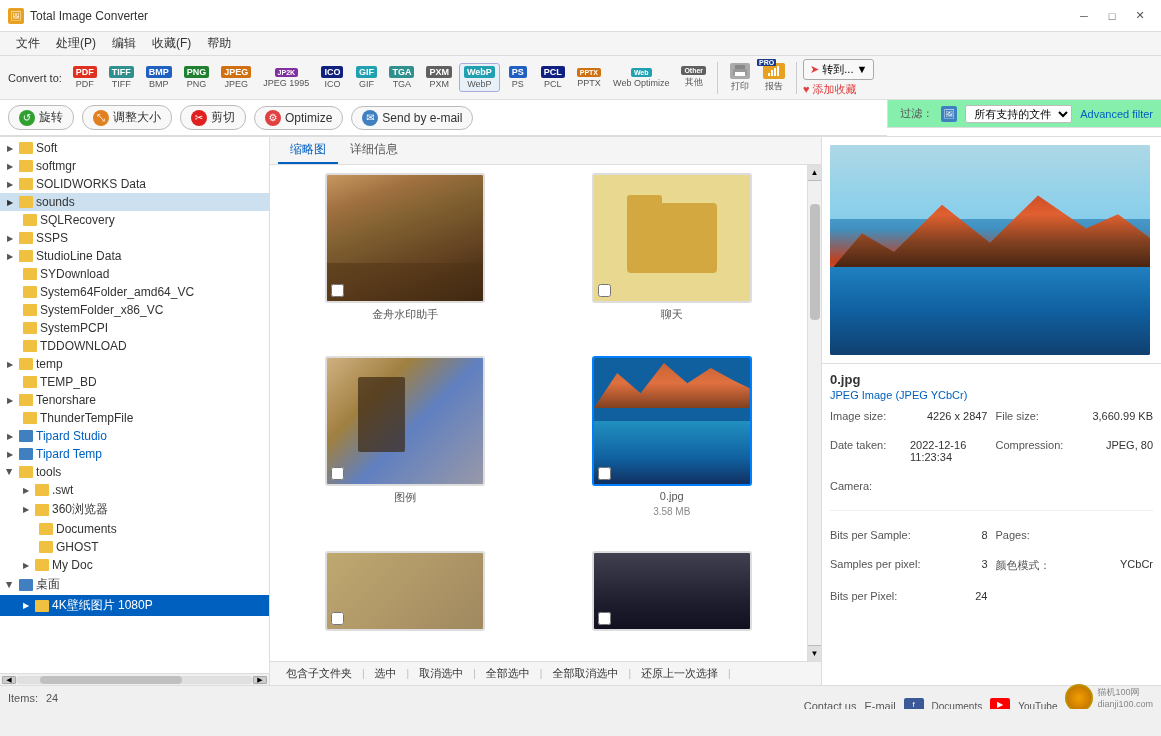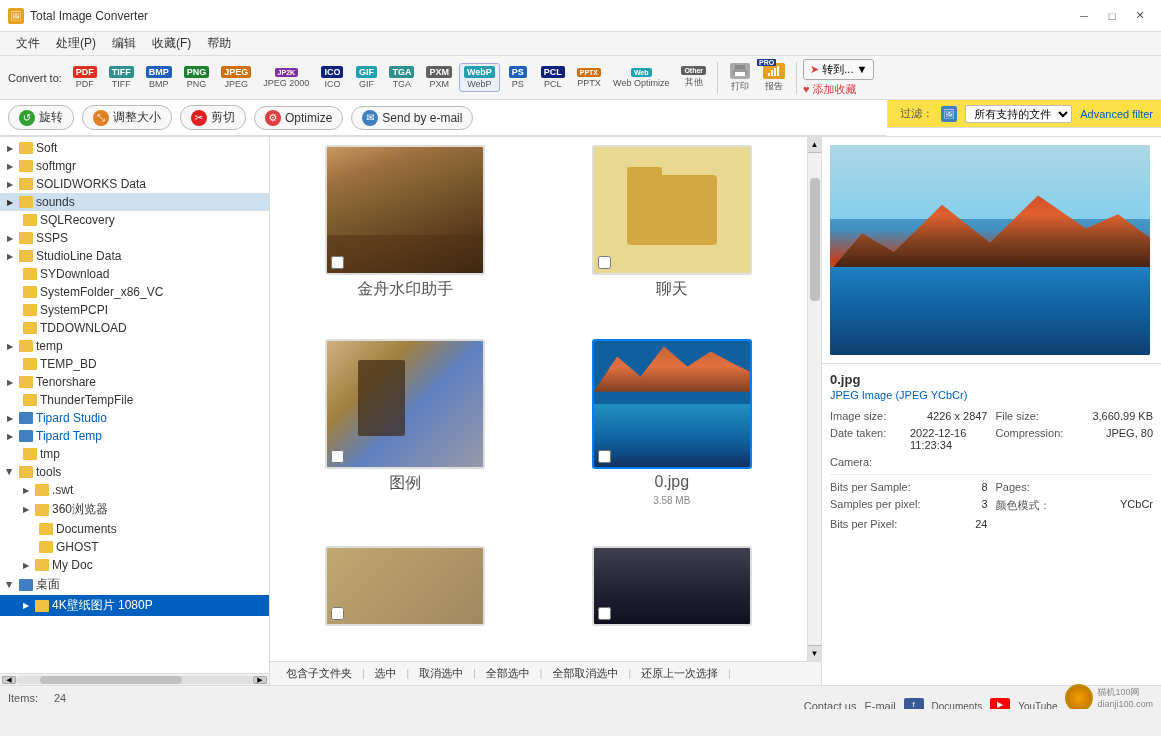--- a/index.html
+++ b/index.html
@@ -40,21 +40,21 @@
     .action-icon { width: 16px; height: 16px; border-radius: 50%; display: flex; align-items: center; justify-content: center; font-size: 10px; color: white; }
     .ai-rotate { background: #30a030; }
     .ai-resize { background: #e08020; }
     .ai-crop { background: #e02020; }
     .ai-optimize { background: #e04040; }
     .ai-email { background: #4080c0; }
     .goto-btn { display: flex; align-items: center; gap: 3px; border: 1px solid #aaa; border-radius: 3px; padding: 2px 6px; cursor: pointer; background: #f8f8f8; font-size: 11px; }
     .favorite-btn { display: flex; align-items: center; gap: 3px; cursor: pointer; font-size: 11px; color: #e04040; }
     
     
-    .filter-bar { background: #fde047; display: flex; align-items: center; padding: 3px 8px; border-bottom: 1px solid #ddd; gap: 8px; height: 28px; justify-content: flex-end; }
+    .filter-bar { background: #86efac; display: flex; align-items: center; padding: 3px 8px; border-bottom: 1px solid #ddd; gap: 8px; height: 28px; justify-content: flex-end; }
     .filter-label { font-size: 11px; color: #555; }
     .filter-icon { width: 16px; height: 16px; background: #4080c0; border-radius: 2px; display: flex; align-items: center; justify-content: center; color: white; font-size: 9px; }
     .filter-select { flex: 1; max-width: 200px; padding: 1px 4px; border: 1px solid #bbb; border-radius: 2px; font-size: 11px; background: white; }
     .advanced-filter-btn { font-size: 11px; color: #0060c0; cursor: pointer; border: none; background: transparent; }
     
     
     .left-panel { width: 270px; background: white; border-right: 1px solid #ddd; display: flex; flex-direction: column; overflow: hidden; }
     .tree-container { flex: 1; overflow-y: auto; overflow-x: hidden; padding: 2px 0; }
     .tree-item { display: flex; align-items: center; padding: 2px 4px; cursor: pointer; white-space: nowrap; }
     .tree-item.selected { background: #cce0f0; }
@@ -71,21 +71,21 @@
     
     .center-panel { flex: 1; background: white; display: flex; flex-direction: column; overflow: hidden; }
     .tabs-row { display: flex; align-items: center; border-bottom: 1px solid #ddd; padding: 0 8px; background: #f5f5f5; height: 28px; }
     .tab { padding: 4px 12px; cursor: pointer; font-size: 12px; color: #555; border-bottom: 2px solid transparent; }
     .tab.active { color: #0060c0; border-bottom-color: #0060c0; font-weight: 500; }
     .thumbnail-grid { flex: 1; overflow-y: auto; padding: 8px; display: grid; grid-template-columns: repeat(2, 1fr); gap: 12px; }
     .thumb-item { display: flex; flex-direction: column; align-items: center; gap: 4px; cursor: pointer; }
     .thumb-img-wrap { width: 160px; height: 130px; border: 2px solid #ddd; border-radius: 3px; overflow: hidden; display: flex; align-items: center; justify-content: center; background: #f8f4e8; position: relative; }
     .thumb-img-wrap.selected { border-color: #0080ff; }
     .thumb-checkbox { position: absolute; bottom: 4px; left: 4px; width: 13px; height: 13px; }
-    .thumb-label { font-size: 16px; color: #555; text-align: center; }
+    .thumb-label { font-size: 11px; color: #555; text-align: center; }
     .thumb-size { font-size: 10px; color: #888; }
     
     
     .bottom-bar { height: 24px; background: #f5f5f5; border-top: 1px solid #ddd; display: flex; align-items: center; padding: 0 8px; gap: 2px; }
     .bottom-btn { padding: 1px 8px; font-size: 11px; cursor: pointer; color: #333; border: none; background: transparent; }
     .bottom-sep { color: #bbb; font-size: 10px; }
     
     
     .statusbar { height: 24px; background: #f0f0f0; border-top: 1px solid #ddd; display: flex; align-items: center; padding: 0 8px; justify-content: space-between; }
     .items-count { font-size: 11px; color: #555; }
@@ -99,21 +99,21 @@
     .right-panel { width: 340px; background: white; border-left: 1px solid #ddd; display: flex; flex-direction: column; }
     .preview-area { padding: 8px; border-bottom: 1px solid #ddd; }
     .preview-img { width: 320px; height: 210px; background: linear-gradient(180deg, #87ceeb 0%, #60b0e0 20%, #4090c0 40%, #c04020 55%, #e06030 65%, #2060a0 75%, #104080 100%); border-radius: 2px; overflow: hidden; position: relative; }
     .preview-mountains { position: absolute; bottom: 40%; width: 100%; height: 45%; background: linear-gradient(180deg, #c04020 0%, #e06030 40%, #804020 70%, #402010 100%); clip-path: polygon(0% 100%, 10% 60%, 20% 80%, 35% 30%, 50% 70%, 65% 20%, 80% 55%, 90% 40%, 100% 65%, 100% 100%); }
     .preview-water { position: absolute; bottom: 0; width: 100%; height: 42%; background: linear-gradient(180deg, #2080c0 0%, #1060a0 50%, #104070 100%); }
     .preview-sky { position: absolute; top: 0; width: 100%; height: 35%; background: linear-gradient(180deg, #add8e6 0%, #87ceeb 100%); }
     
     .file-info { padding: 8px; }
     .file-name { font-size: 13px; font-weight: bold; color: #333; margin-bottom: 2px; }
     .file-type { font-size: 11px; color: #0060c0; margin-bottom: 8px; }
-    .info-grid { display: grid; grid-template-columns: 1fr 1fr; gap: 3px 8px; }
+    .info-grid { display: grid; grid-template-columns: 1fr 1fr; gap: 15px 8px; }
     .info-row { display: flex; justify-content: space-between; padding: 1px 0; }
     .info-label { font-size: 11px; color: #555; min-width: 80px; }
     .info-value { font-size: 11px; color: #333; }
     .info-divider { grid-column: 1 / -1; height: 1px; background: #eee; margin: 2px 0; }
     
     
     ::-webkit-scrollbar { width: 8px; height: 8px; }
     ::-webkit-scrollbar-track { background: #f5f5f5; }
     ::-webkit-scrollbar-thumb { background: #c0c0c0; border-radius: 4px; }
     
@@ -162,21 +162,21 @@
   <div class="format-btn">
     <span class="format-badge green">PNG</span>
     <span class="format-label">PNG</span>
   </div>
   <div class="format-btn">
     <span class="format-badge orange">JPEG</span>
     <span class="format-label">JPEG</span>
   </div>
   <div class="format-btn">
     <span class="format-badge purple" style="font-size:7px;">JP2K</span>
-    <span class="format-label">JPEG 2000</span>
+    <span class="format-label">JPEG 1995</span>
   </div>
   <div class="format-btn">
     <span class="format-badge darkblue">ICO</span>
     <span class="format-label">ICO</span>
   </div>
   <div class="format-btn">
     <span class="format-badge cyan">GIF</span>
     <span class="format-label">GIF</span>
   </div>
   <div class="format-btn">
@@ -327,20 +327,25 @@
         <span class="tree-text">StudioLine Data</span>
       </div>
       <div class="tree-item">
         <span class="tree-indent"></span>
         <span class="folder-icon"></span>
         <span class="tree-text">SYDownload</span>
       </div>
       <div class="tree-item">
         <span class="tree-indent"></span>
         <span class="folder-icon"></span>
+        <span class="tree-text">System64Folder_amd64_VC</span>
+      </div>
+      <div class="tree-item">
+        <span class="tree-indent"></span>
+        <span class="folder-icon"></span>
         <span class="tree-text">SystemFolder_x86_VC</span>
       </div>
       <div class="tree-item">
         <span class="tree-indent"></span>
         <span class="folder-icon"></span>
         <span class="tree-text">SystemPCPI</span>
       </div>
       <div class="tree-item">
         <span class="tree-indent"></span>
         <span class="folder-icon"></span>
@@ -368,25 +373,20 @@
       </div>
       <div class="tree-item">
         <span class="tree-arrow">▶</span>
         <span class="folder-icon blue"></span>
         <span class="tree-text blue">Tipard Studio</span>
       </div>
       <div class="tree-item">
         <span class="tree-arrow">▶</span>
         <span class="folder-icon blue"></span>
         <span class="tree-text blue">Tipard Temp</span>
-      </div>
-      <div class="tree-item">
-        <span class="tree-indent"></span>
-        <span class="folder-icon"></span>
-        <span class="tree-text">tmp</span>
       </div>
       <div class="tree-item">
         <span class="tree-arrow expanded">▶</span>
         <span class="folder-icon"></span>
         <span class="tree-text">tools</span>
       </div>
       <div class="tree-item">
         <span style="width:16px;display:inline-block;"></span>
         <span class="tree-arrow">▶</span>
         <span class="folder-icon"></span>
@@ -433,20 +433,24 @@
       <div style="width:14px;height:8px;background:#ccc;border:1px solid #aaa;border-radius:1px;cursor:pointer;display:flex;align-items:center;justify-content:center;font-size:7px;">◀</div>
       <div class="h-scroll-track">
         <div class="h-scroll-thumb"></div>
       </div>
       <div style="width:14px;height:8px;background:#ccc;border:1px solid #aaa;border-radius:1px;cursor:pointer;display:flex;align-items:center;justify-content:center;font-size:7px;">▶</div>
     </div>
   </div>
 
   <div class="center-panel">
 
+    <div class="tabs-row">
+      <span class="tab active">缩略图</span>
+      <span class="tab">详细信息</span>
+    </div>
 
     <div style="display:flex;flex:1;overflow:hidden;">
       <div class="thumbnail-grid">
 
         <div class="thumb-item">
           <div class="thumb-img-wrap" style="background:#f8f4e8;">
 
             <div style="width:100%;height:100%;background:linear-gradient(160deg, #c89860 0%, #a07040 20%, #806030 40%, #604020 70%, #302010 100%);position:relative;overflow:hidden;">
               <div style="position:absolute;bottom:0;left:0;right:0;height:30%;background:rgba(80,50,20,0.5);"></div>
             </div>
@@ -586,21 +590,21 @@
           <span class="info-label">Bits per Pixel:</span>
           <span class="info-value">24</span>
         </div>
       </div>
     </div>
   </div>
 
 </div>
 
 <div class="statusbar">
-  <div style="display:flex;align-items:center;gap:16px;">
+  <div style="display:flex;align-items:center;gap:8px;">
     <span class="items-count">Items:</span>
     <span class="items-count">24</span>
   </div>
   <div class="contact-links">
     <span class="contact-link">Contact us</span>
     <span class="contact-link">E-mail</span>
     <span class="social-icon fb-icon">f</span>
     <span style="font-size:10px;color:#555;cursor:pointer;">Documents</span>
     <span class="social-icon yt-icon">▶</span>
     <span style="font-size:10px;color:#555;cursor:pointer;">YouTube</span>

